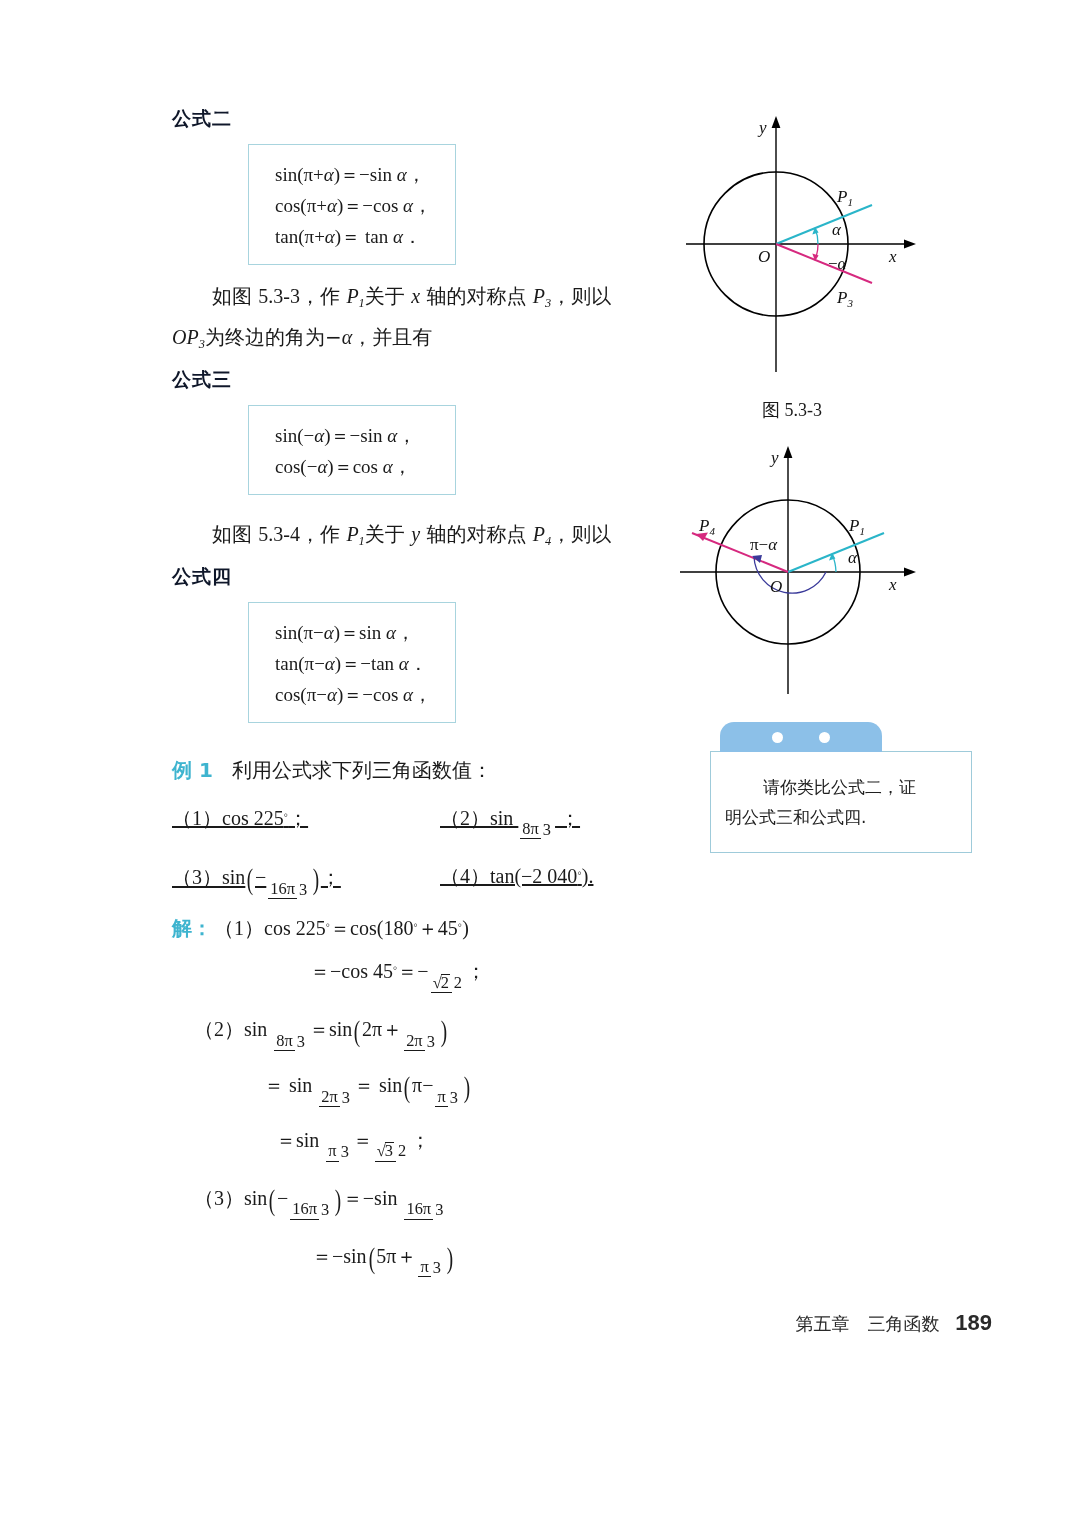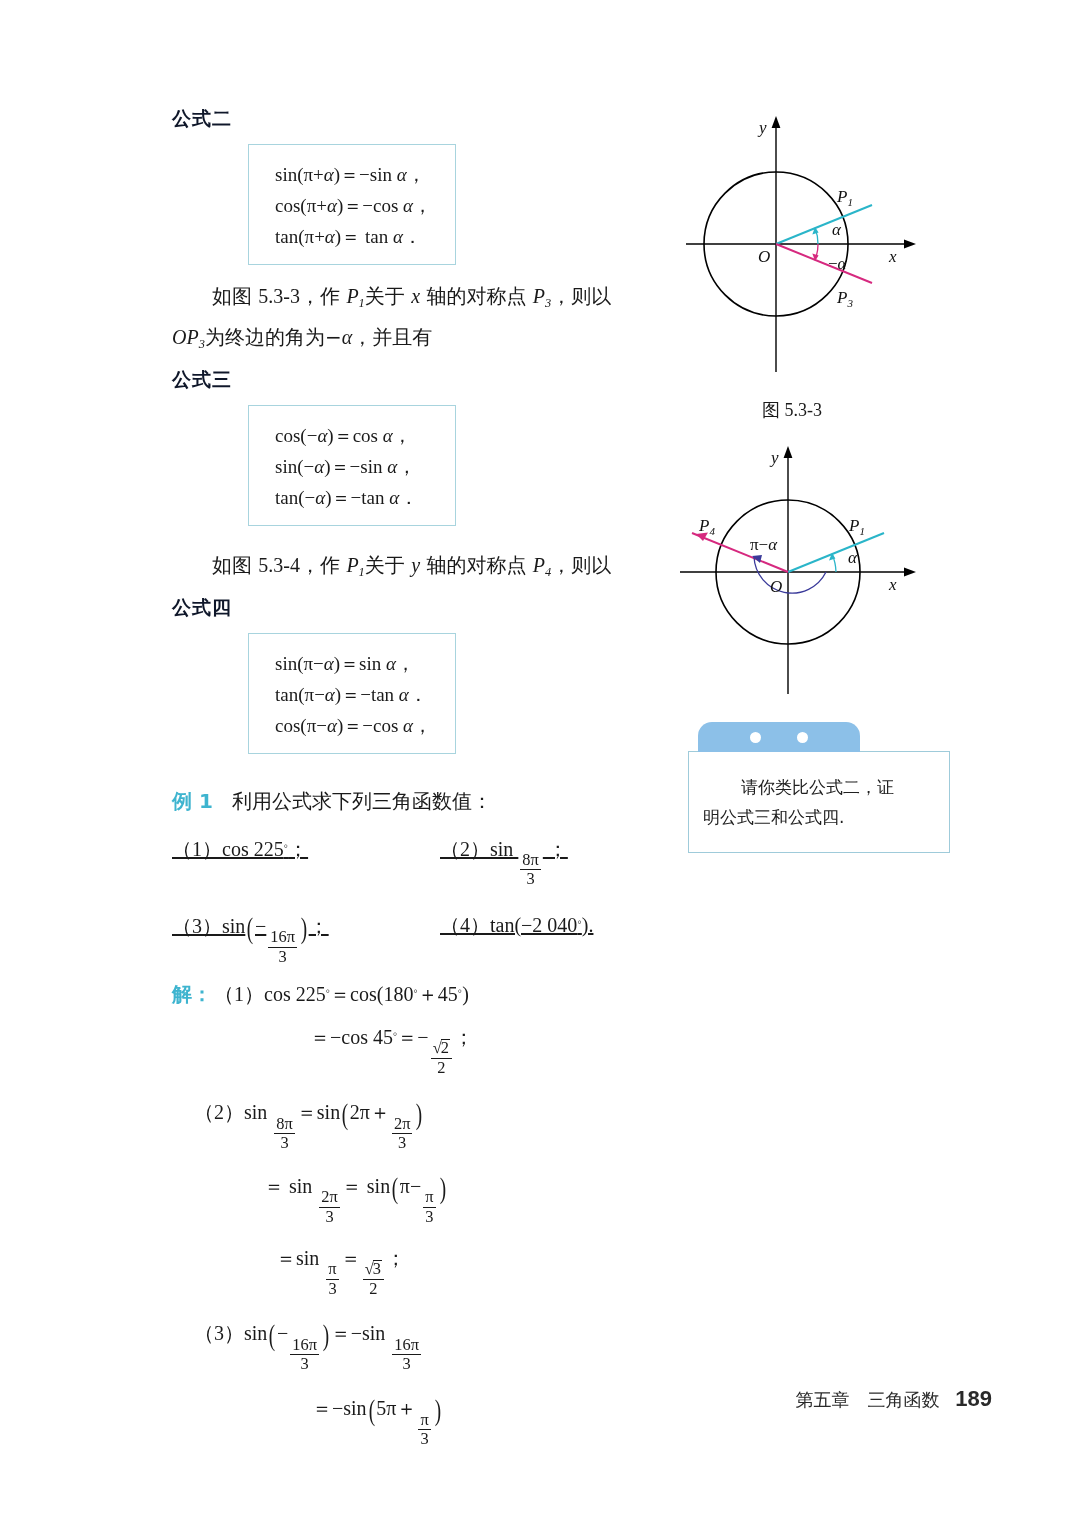--- a/index.html
+++ b/index.html
@@ -111,22 +111,21 @@
   }
   .indent-1 { padding-left: 22px; }
   .indent-2 { padding-left: 138px; }
   .indent-3 { padding-left: 92px; }
   .indent-4 { padding-left: 104px; }
   .indent-5 { padding-left: 140px; }
 
   
   .frac {
     display: inline-flex;
-    flex-direction: column;
-    align-items: center;
+    flex-direction: row;
     vertical-align: -0.46em;
     margin: 0 2px;
     line-height: 1;
   }
   .frac .num {
     font-size: 0.82em;
     padding: 0 2px 1px 2px;
     border-bottom: 1px solid #1a1a1a;
   }
   .frac .den {
@@ -159,21 +158,21 @@
   .figure { position: relative; }
   .fig-caption {
     text-align: center;
     font-size: 18px;
     margin-top: 4px;
   }
 
   
   .note-wrap {
     position: absolute;
-    left: 688px;
+    left: 710px;
     top: 722px;
     width: 262px;
   }
   .note-tab {
     width: 162px;
     height: 30px;
     background: #8cc0e8;
     border-radius: 14px 14px 0 0;
     margin-left: 10px;
     position: relative;
@@ -199,21 +198,21 @@
     color: #202020;
     margin-top: -1px;
   }
   .note-body .l1 { text-indent: 38px; }
 
   
   .footer {
     position: absolute;
     left: 0;
     right: 88px;
-    top: 1386px;
+    top: 1310px;
     text-align: right;
     font-family: "DejaVu Sans", "Liberation Sans", sans-serif;
     font-size: 18px;
     color: #2a2a2a;
   }
   .footer .pg {
     font-size: 22px;
     font-weight: bold;
     margin-left: 10px;
     font-family: "Liberation Sans", sans-serif;
@@ -244,27 +243,24 @@
       如图&nbsp;<span class="math">5.3-3</span>，作&nbsp;<span class="math it">P</span><span class="math sub">1</span>关于&nbsp;<span class="math it">x</span>&nbsp;轴的对称点&nbsp;<span class="math it">P</span><span class="math sub">3</span>，则以
     </p>
     <p class="para cont cn">
       <span class="math it">OP</span><span class="math sub">3</span>为终边的角为−<span class="math it">α</span>，并且有
     </p>
 
     <p class="formula-heading" style="margin-top:4px;">公式三</p>
 
     <div class="formula-box">
       <div class="line math">
+        sin(−<span class="it">α</span>)＝−sin&nbsp;<span class="it">α</span>，
+      </div>
+      <div class="line math">
         cos(−<span class="it">α</span>)＝cos&nbsp;<span class="it">α</span>，
-      </div>
-      <div class="line math">
-        sin(−<span class="it">α</span>)＝−sin&nbsp;<span class="it">α</span>，
-      </div>
-      <div class="line math">
-        tan(−<span class="it">α</span>)＝−tan&nbsp;<span class="it">α</span>．
       </div>
     </div>
 
     <p class="para cn" style="margin-top:22px;">
       如图&nbsp;<span class="math">5.3-4</span>，作&nbsp;<span class="math it">P</span><span class="math sub">1</span>关于&nbsp;<span class="math it">y</span>&nbsp;轴的对称点&nbsp;<span class="math it">P</span><span class="math sub">4</span>，则以
     </p>
 
     <p class="formula-heading" style="margin-top:4px;">公式四</p>
 
     <div class="formula-box">

